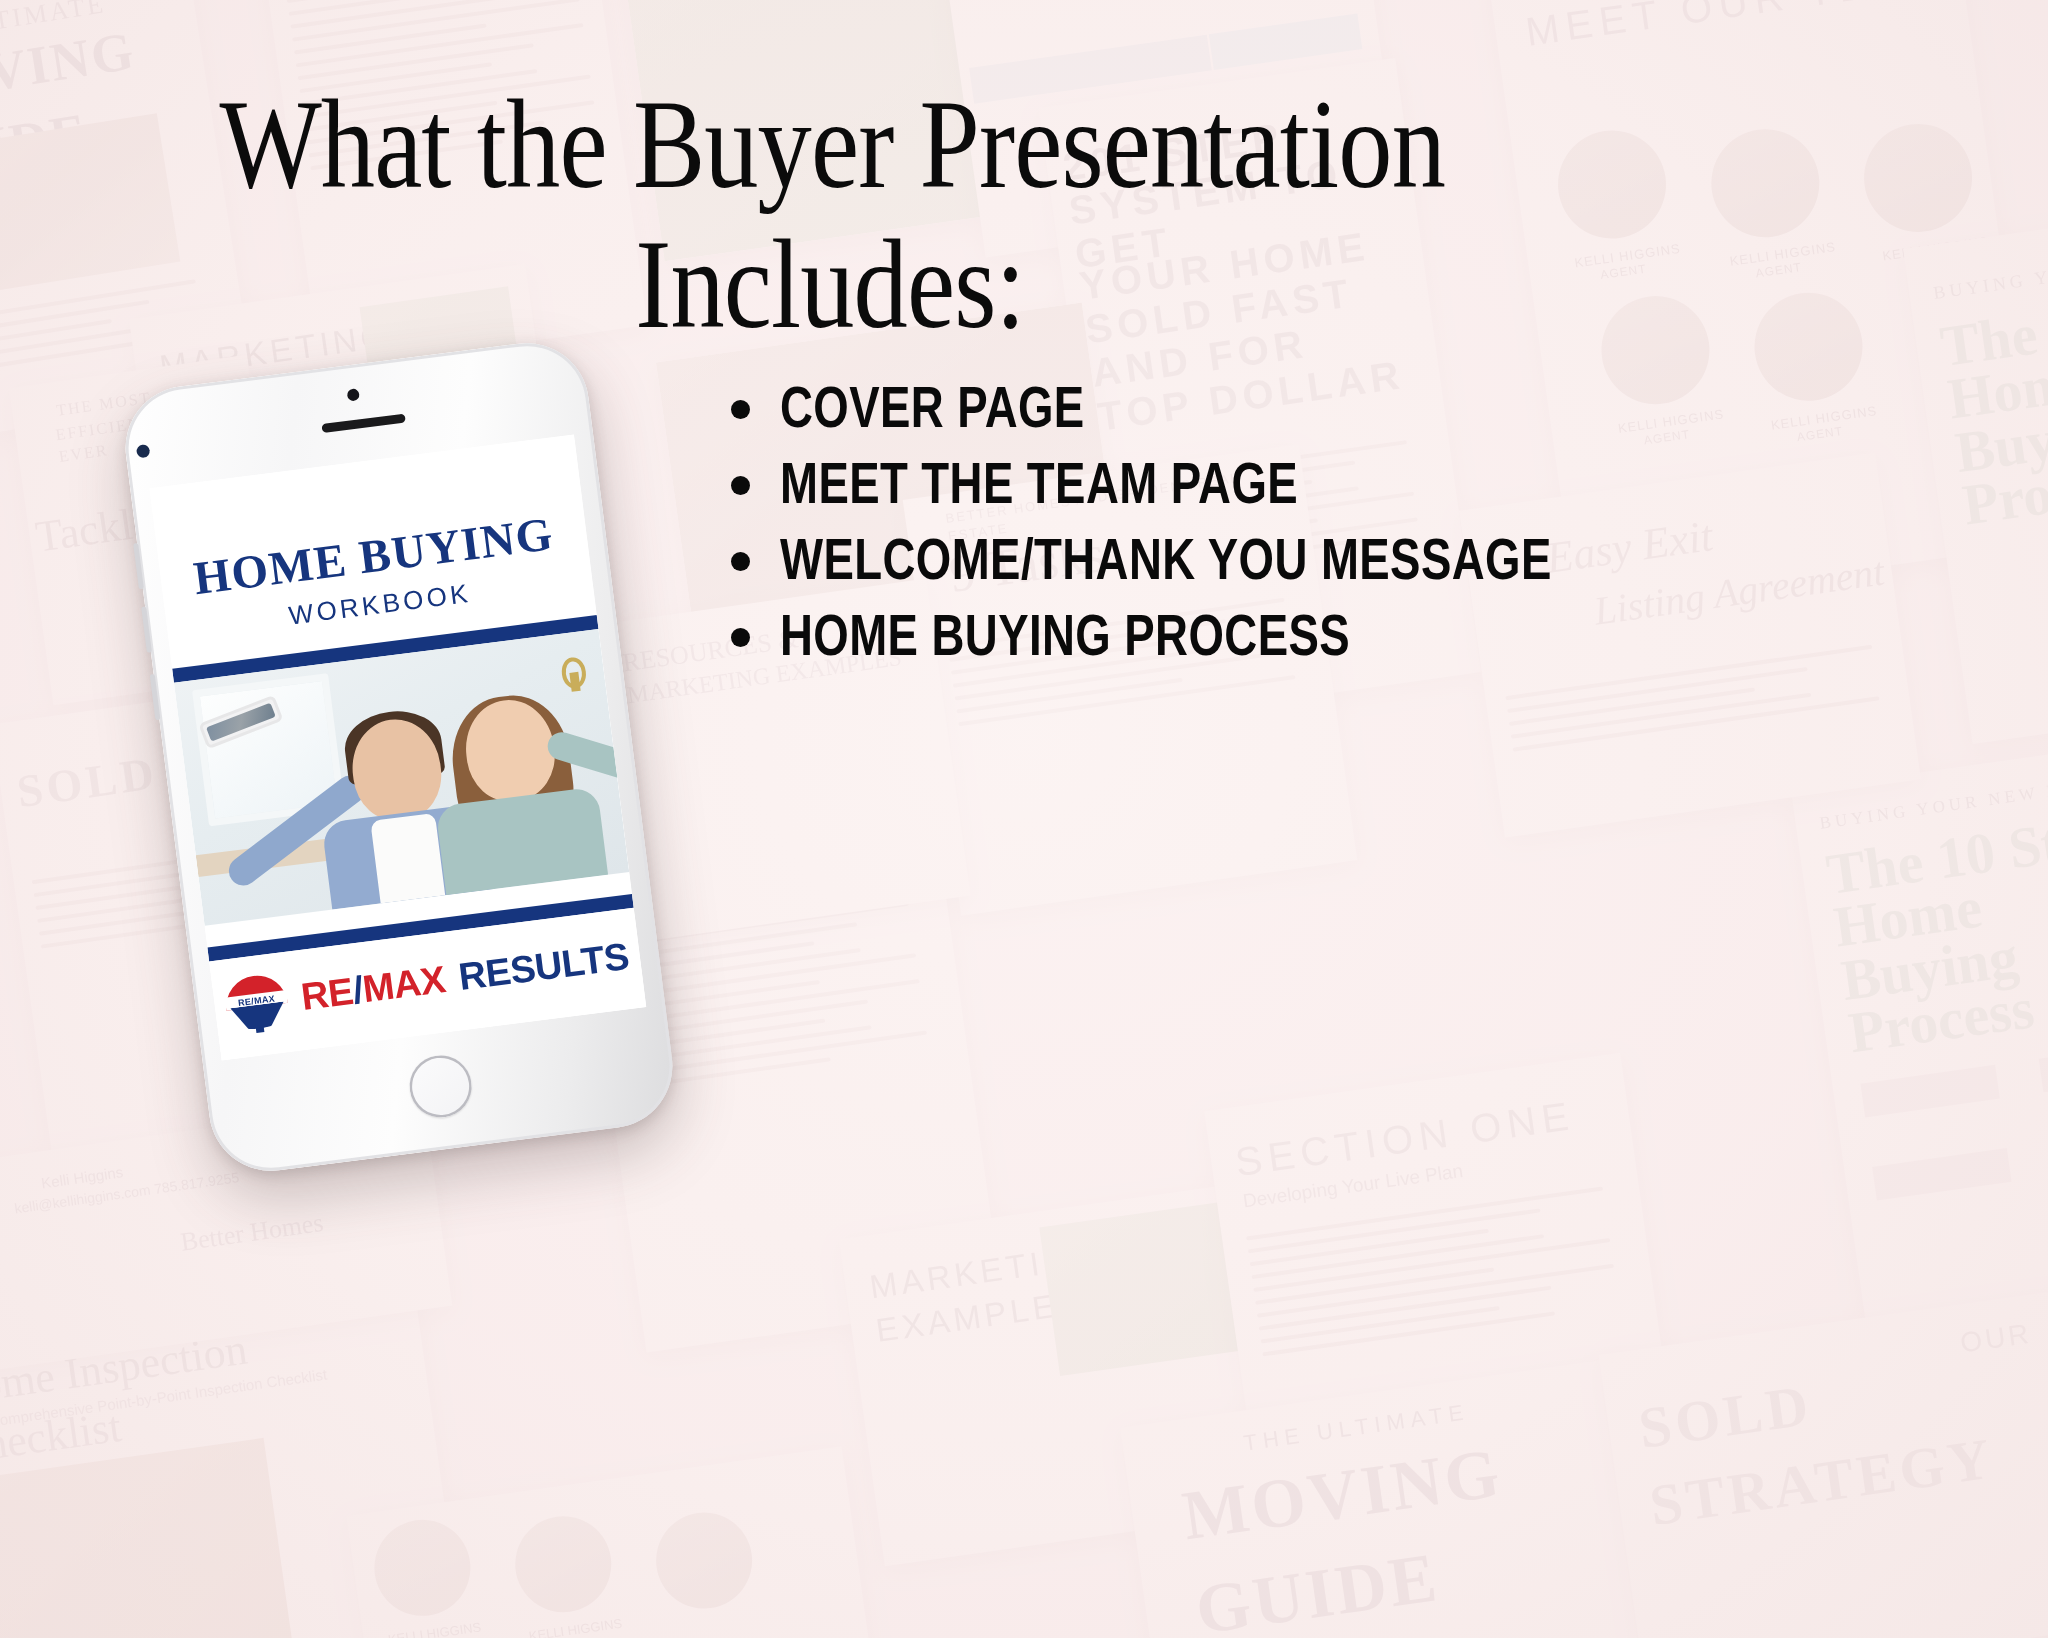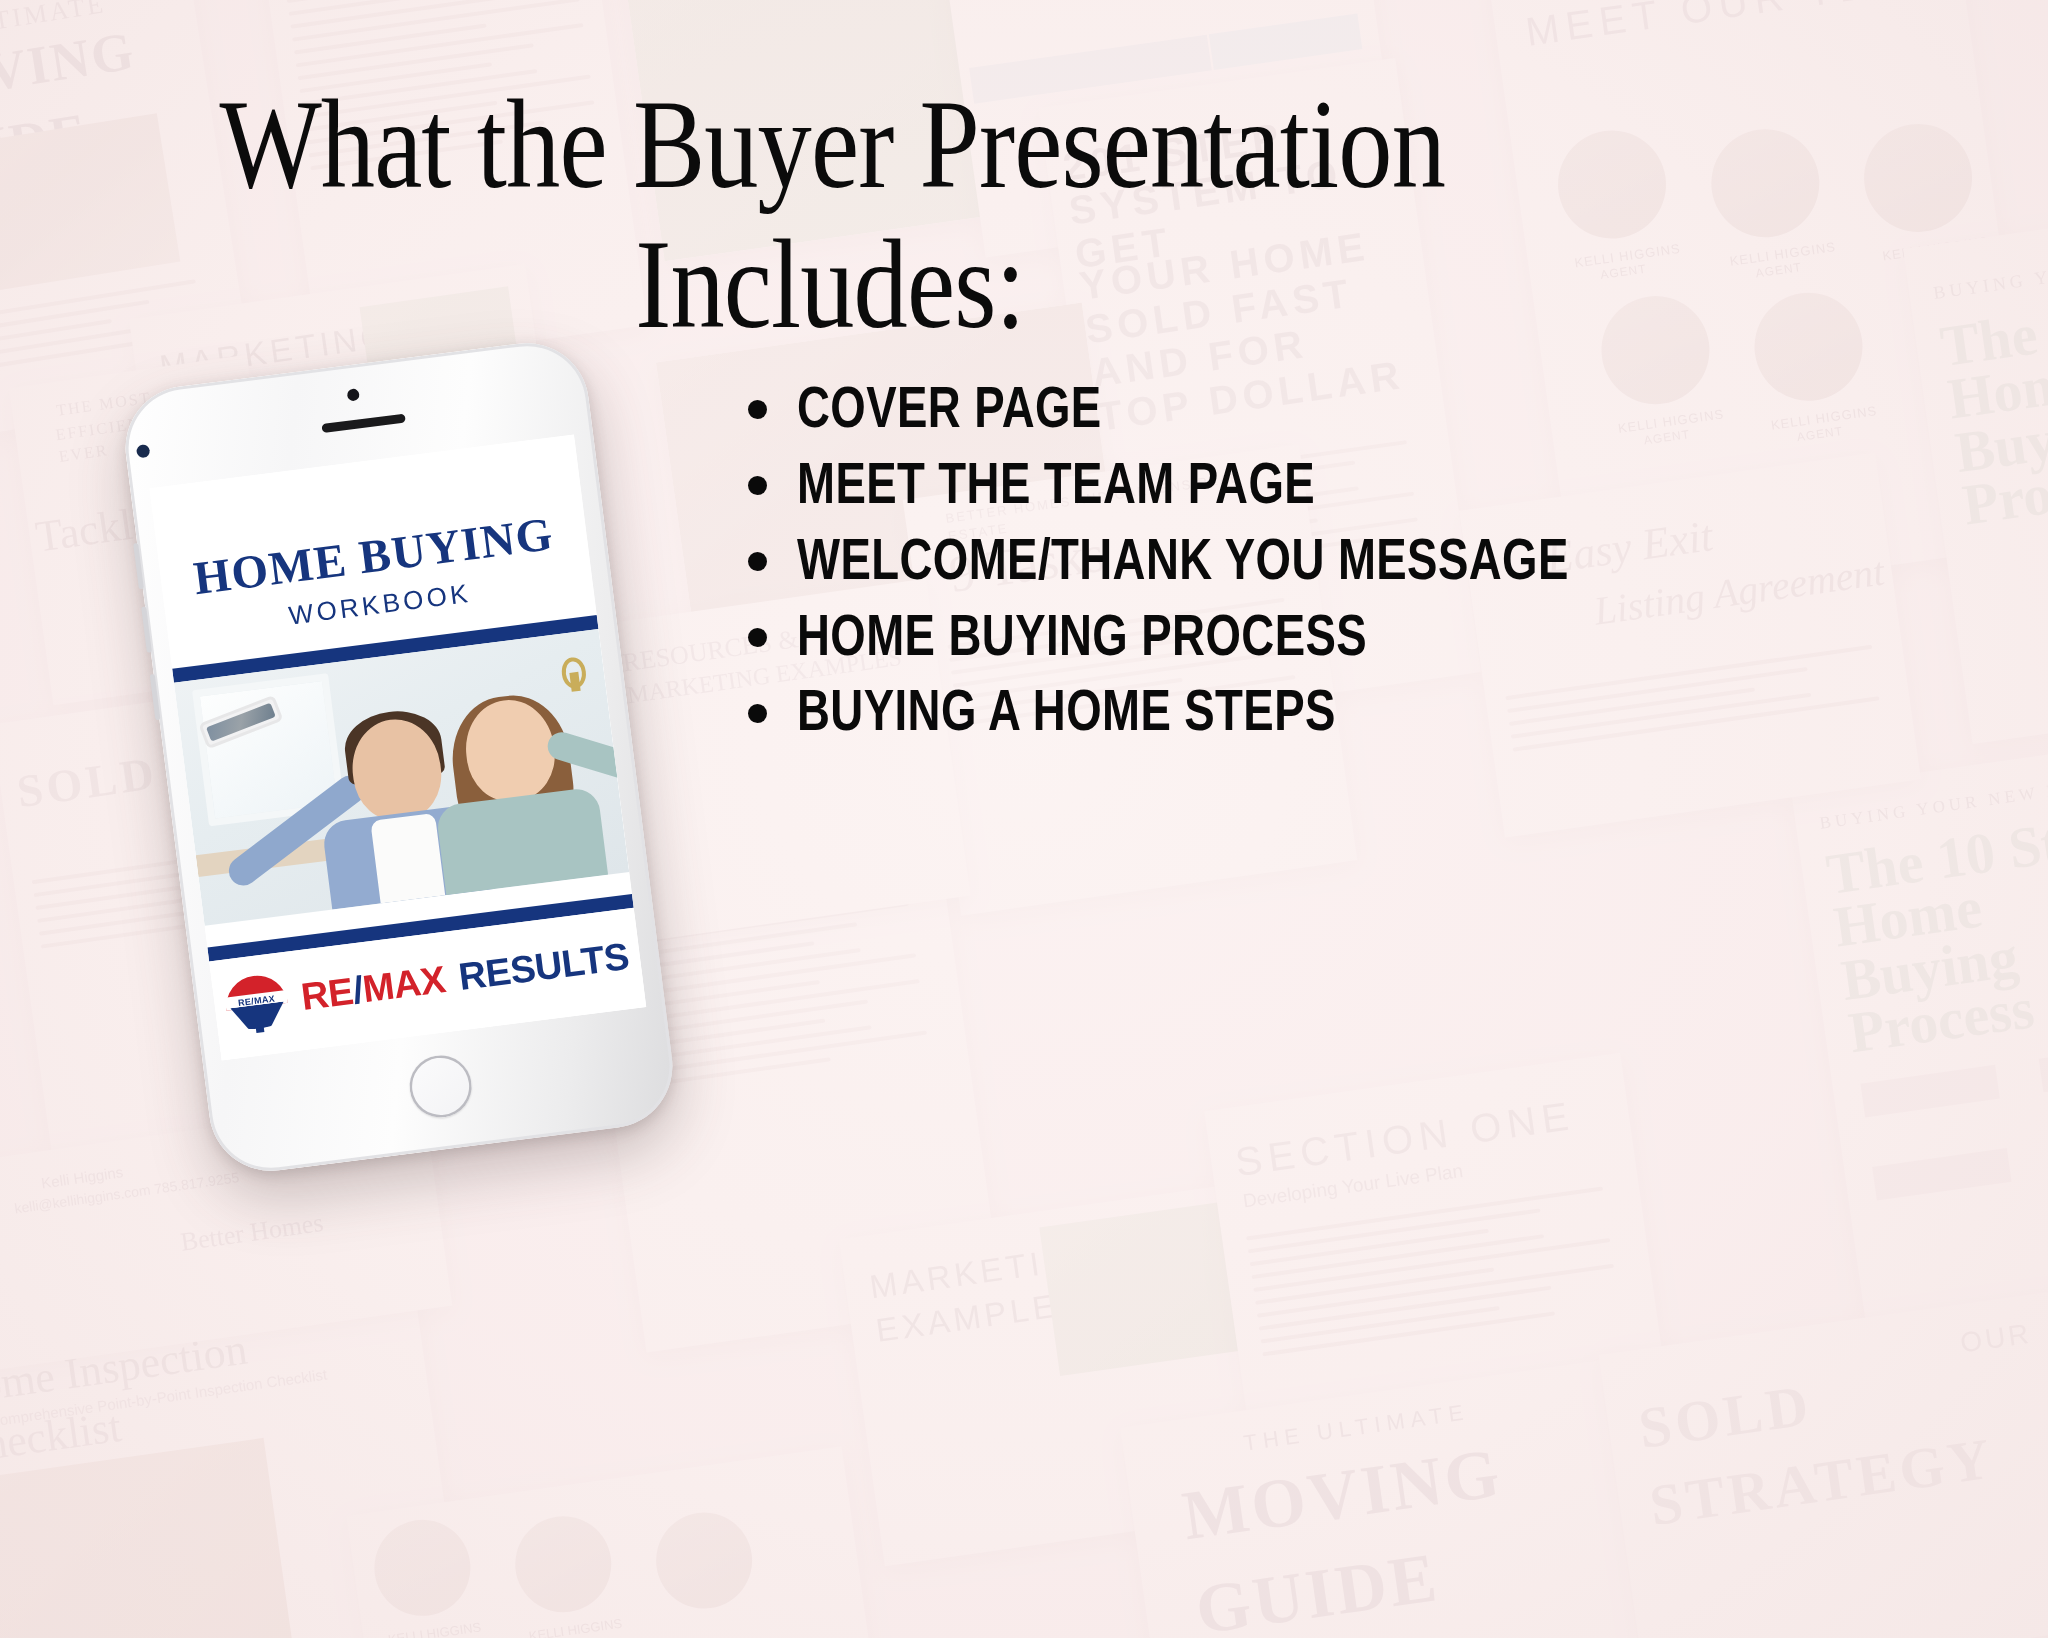--- a/index.html
+++ b/index.html
@@ -60,21 +60,21 @@
     letter-spacing:-1px;
     transform:scaleX(.86);
     transform-origin:center;
     white-space:nowrap;
   }
   #title-line1{ font-size:126px; line-height:1.06; }
   #title-line2{ font-size:126px; line-height:1.06; margin-top:6px; }
 
   
   #bullet-list{
-    position:absolute; left:748px; top:378px; width:1230px; z-index:40;
+    position:absolute; left:731px; top:378px; width:1230px; z-index:40;
   }
   .bullet-row{
     display:flex; align-items:center;
     margin-bottom:16px;
   }
   .bullet-dot{
     width:19px; height:19px; border-radius:50%;
     background:#0a0a0a; flex:0 0 auto; margin-right:30px;
     margin-top:4px;
   }
@@ -505,24 +505,20 @@
     <span class="bullet-text">MEET THE TEAM PAGE</span>
   </div>
   <div class="bullet-row">
     <span class="bullet-dot"></span>
     <span class="bullet-text">WELCOME/THANK YOU MESSAGE</span>
   </div>
   <div class="bullet-row">
     <span class="bullet-dot"></span>
     <span class="bullet-text">HOME BUYING PROCESS</span>
   </div>
-  <div class="bullet-row">
-    <span class="bullet-dot"></span>
-    <span class="bullet-text">BUYING A HOME STEPS</span>
-  </div>
 
 </div>
 
 <div id="phone-wrap">
   <div id="phone-body">
 
     <div id="phone-sensor"></div>
     <div id="phone-earpiece"></div>
     <div id="phone-camera"></div>
 

